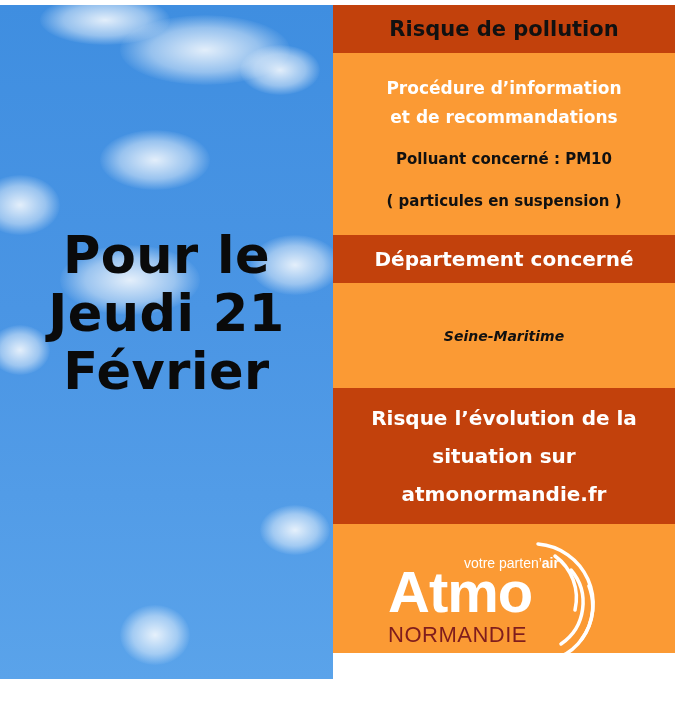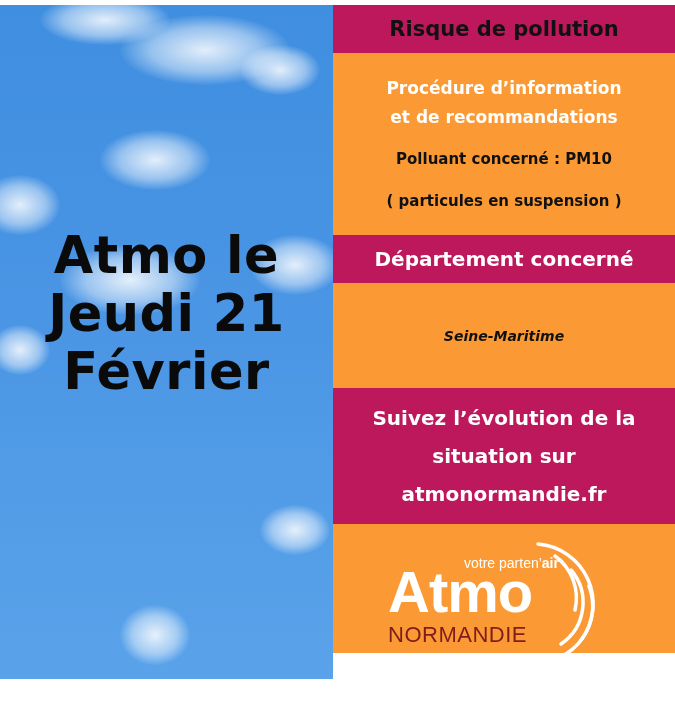--- a/index.html
+++ b/index.html
@@ -11,21 +11,21 @@
   }
   .cloud { position:absolute; border-radius:50%; background:radial-gradient(ellipse at center, rgba(255,255,255,0.85) 0%, rgba(255,255,255,0.45) 45%, rgba(255,255,255,0) 72%); }
   .date-text {
     position:absolute; left:0; top:222px; width:333px; text-align:center;
     color:#0a0a0a; font-weight:700; font-size:51px; line-height:58px; letter-spacing:0.5px;
     font-family:"DejaVu Sans", sans-serif;
   }
   .date-text div { white-space:nowrap; }
   .panel { width:342px; height:674px; display:flex; flex-direction:column; }
   .band { display:flex; flex-direction:column; align-items:center; justify-content:center; text-align:center; font-family:"DejaVu Sans", sans-serif; font-weight:700; }
-  .dark { background:#be185d; }
+  .dark { background:#c2410c; }
   .light { background:#fb9a34; }
   .b1 { height:48px; }
   .b1 span { color:#111; font-size:21px; }
   .b2 { height:182px; }
   .b2 .proc { color:#fff; font-size:17px; line-height:29px; }
   .b2 .poll { color:#111; font-size:15px; line-height:26px; margin-top:14px; }
   .b3 { height:48px; }
   .b3 span { color:#fff; font-size:20px; }
   .b4 { height:105px; }
   .b4 span { color:#111; font-size:14px;font-style:italic; }
@@ -49,21 +49,21 @@
     <div class="cloud" style="left:240px;top:40px;width:80px;height:50px;"></div>
     <div class="cloud" style="left:100px;top:125px;width:110px;height:60px;"></div>
     <div class="cloud" style="left:-20px;top:170px;width:80px;height:60px;"></div>
     <div class="cloud" style="left:60px;top:240px;width:140px;height:70px;"></div>
     <div class="cloud" style="left:250px;top:230px;width:90px;height:60px;"></div>
     <div class="cloud" style="left:-10px;top:320px;width:60px;height:50px;"></div>
     <div class="cloud" style="left:260px;top:500px;width:70px;height:50px;"></div>
     <div class="cloud" style="left:120px;top:600px;width:70px;height:60px;"></div>
 
     <div class="date-text">
-      <div>Atmo le</div>
+      <div>Pour le</div>
       <div>Jeudi 21</div>
       <div>Février</div>
     </div>
   </div>
 
   <div class="panel">
     <div class="band dark b1">
       <span>Risque de pollution</span>
     </div>
     <div class="band light b2">
@@ -72,21 +72,21 @@
       <div class="poll">Polluant concerné : PM10</div>
       <div class="poll" style="margin-top:16px">( particules en suspension )</div>
     </div>
     <div class="band dark b3">
       <span>Département concerné</span>
     </div>
     <div class="band light b4">
       <span>Seine-Maritime</span>
     </div>
     <div class="band dark b5">
-      <div>Suivez l’évolution de la</div>
+      <div>Risque l’évolution de la</div>
       <div>situation sur</div>
       <div>atmonormandie.fr</div>
     </div>
     <div class="band light b6">
       <div class="logo">
         <div class="tagline"><span>votre parten’</span><b>air</b></div>
         <div class="atmo">Atmo</div>
         <div class="normandie">NORMANDIE</div>
         <svg class="arcs" width="120" height="124" viewBox="0 0 120 124">
           <g fill="none" stroke="#ffffff" stroke-linecap="round" stroke-width="3.5">

